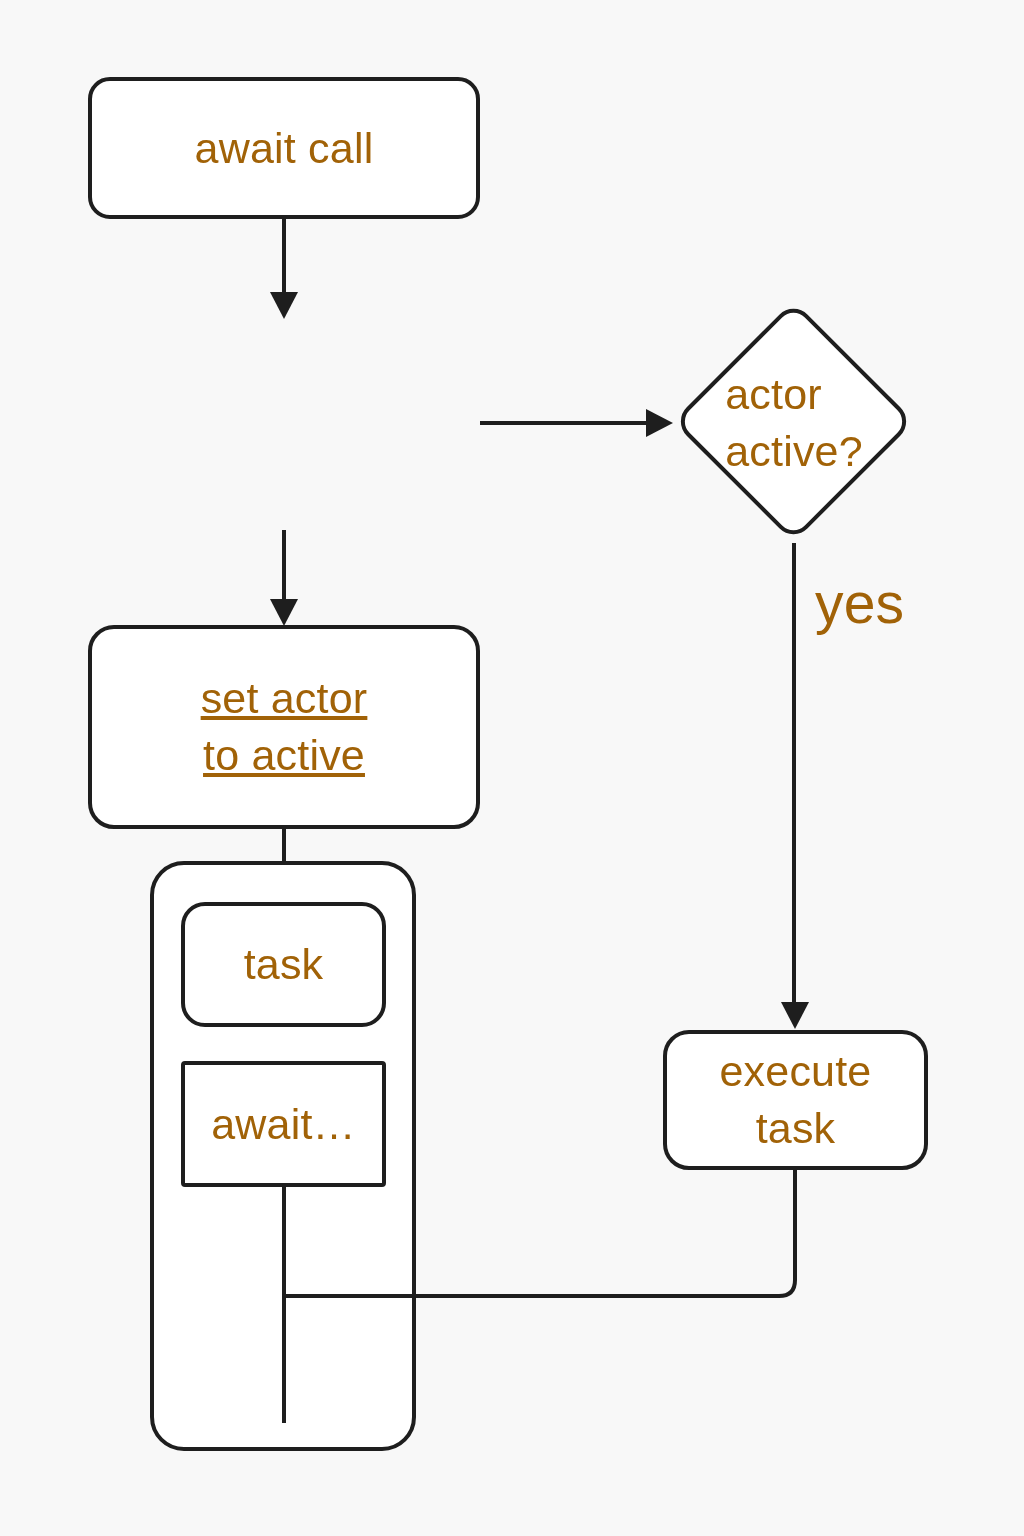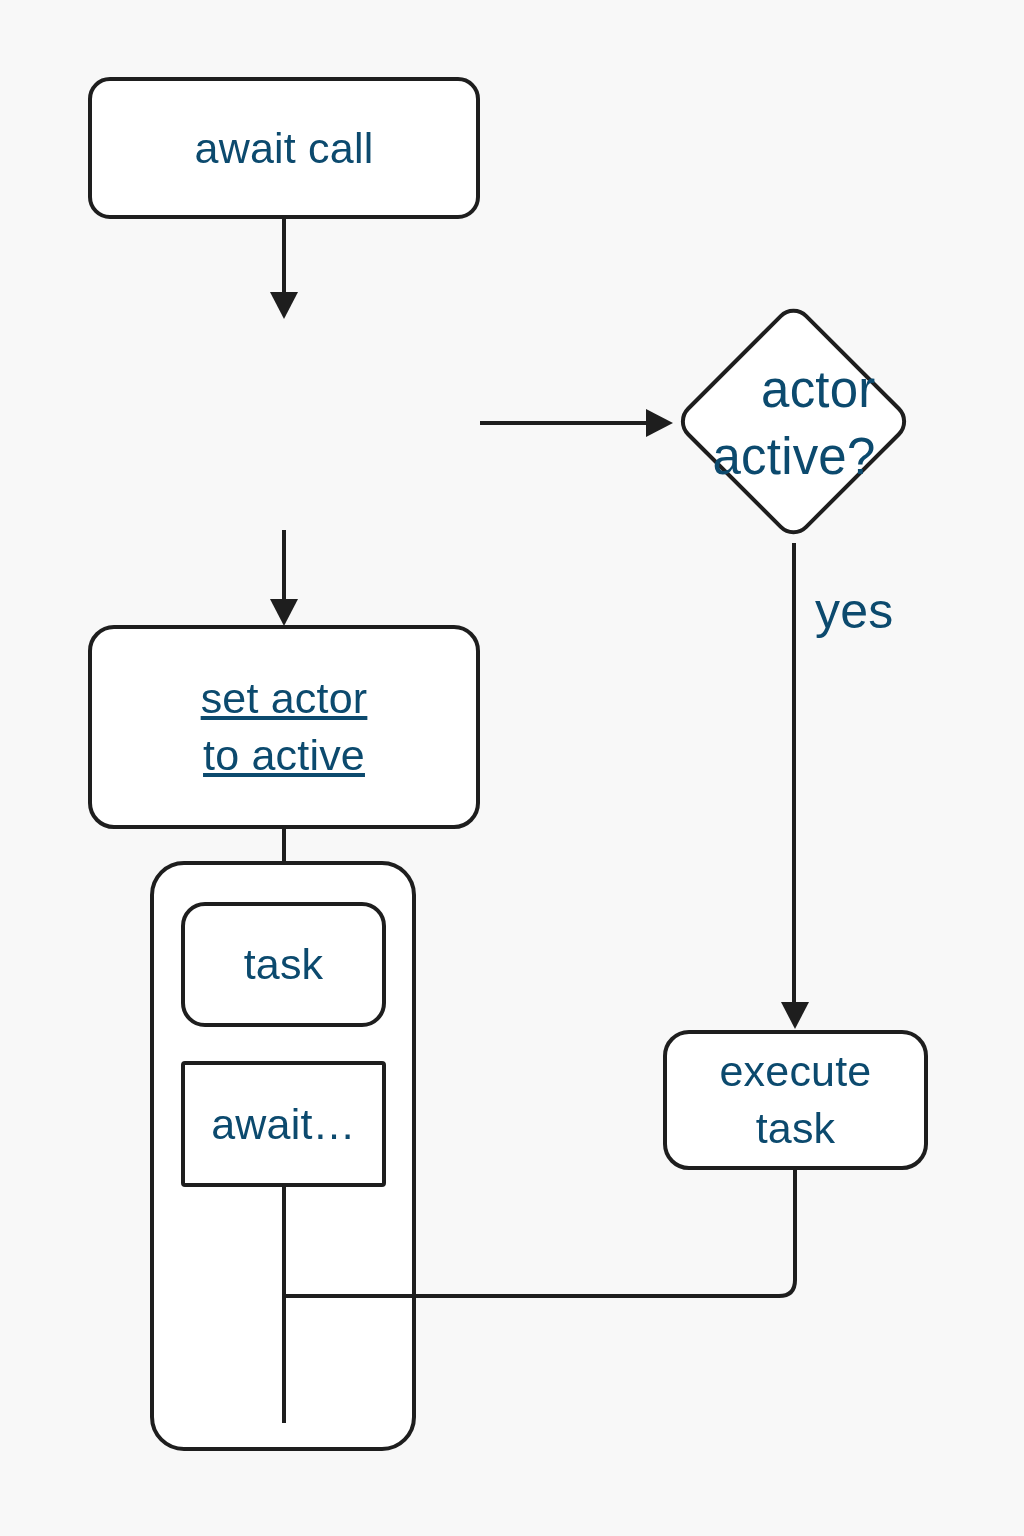--- a/index.html
+++ b/index.html
@@ -6,21 +6,21 @@
     margin: 0;
     padding: 0;
     background: #e9e9ea;
   }
   .canvas {
     position: relative;
     width: 1024px;
     height: 1536px;
     background: #f8f8f8;
     font-family: "Liberation Sans", sans-serif;
-    color: #0c4a6e;
+    color: #a16207;
     overflow: hidden;
   }
   .node {
     position: absolute;
     background: #ffffff;
     border: 4px solid #1e1e1e;
     box-sizing: border-box;
     display: flex;
     align-items: center;
     justify-content: center;
@@ -57,22 +57,22 @@
     box-sizing: border-box;
     transform: rotate(45deg);
   }
   #diamond-label {
     position: absolute;
     left: 674px; top: 363px;
     width: 240px; height: 120px;
     display: flex;
     align-items: center;
     justify-content: center;
-    text-align: right;
-    font-size: 51px;
+    text-align: left;
+    font-size: 43px;
     line-height: 1.32;
     white-space: pre-line;
     letter-spacing: 0.2px;
   }
 
   #edge-svg {
     position: absolute;
     left: 0; top: 0;
     width: 1024px; height: 1536px;
     pointer-events: none;
@@ -82,22 +82,22 @@
     stroke-width: 4;
     fill: none;
   }
   #edge-svg polygon {
     fill: #1e1e1e;
     stroke: none;
   }
 
   #label-yes {
     position: absolute;
-    left: 815px; top: 582px;
-    font-size: 50px;
+    left: 815px; top: 570px;
+    font-size: 57px;
     letter-spacing: 0.2px;
   }
 </style>
 </head>
 <body>
 
 <div class="canvas">
 
   <div id="task-container"></div>
 

